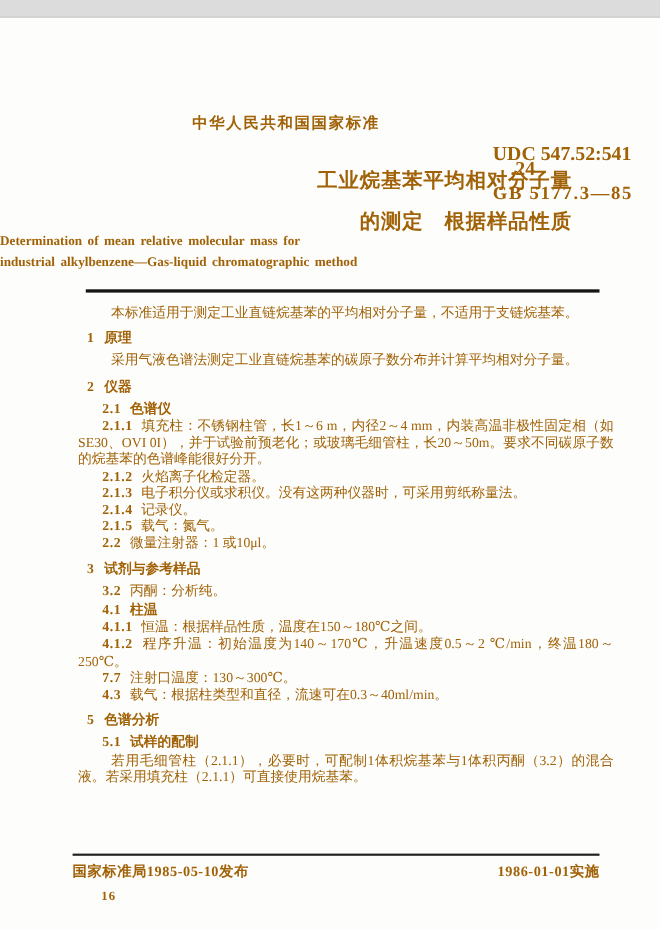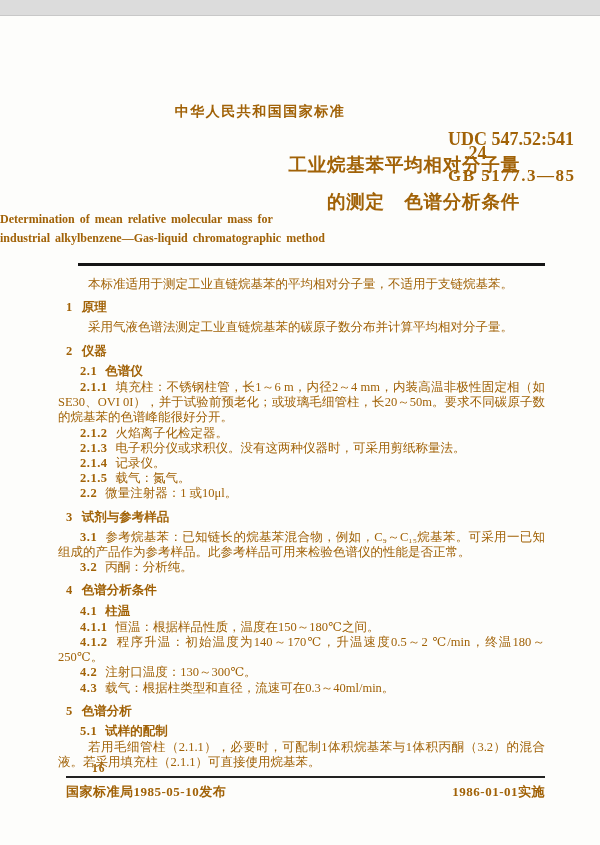--- a/index.html
+++ b/index.html
@@ -35,52 +35,52 @@
     font-size: 12px; font-weight: 700;
     line-height: 19px; word-spacing: 2px;
   }
   .udc-block { left: 448px; top: 116px; font-size: 18px; font-weight: 700; line-height: 14px; }
   .udc-line2 { padding-left: 16px; }
   .gb-number { left: 448px; top: 150px; font-size: 17px; font-weight: 700; letter-spacing: 1.5px; }
   .rule-top { left: 78px; top: 247px; width: 467px; height: 2.5px; background: #151515; }
 
   
   .body-text {
-    left: 58px; top: 261px; width: 487px;
+    left: 71px; top: 261px; width: 487px;
     font-size: 12.5px; line-height: 15.2px;
     text-align: justify;
   }
   .item { margin: 0; }
   .item .num { font-weight: 700; margin-right: 8px; letter-spacing: 0.5px; }
   .item .num:empty { display: none; }
   .para { text-indent: 30px; }
   .h { font-weight: 700; text-indent: 8px; margin: 8px 0 5px; }
   .h .num { margin-right: 9px; }
   .subh { font-weight: 700; text-indent: 22px; margin: 2px 0 1px; }
   .sub { text-indent: 22px; }
 
   
   .rule-bottom { left: 66px; top: 760px; width: 479px; height: 1.6px; background: #222; }
   .footer-row {
     left: 66px; top: 767px; width: 479px;
     display: flex; justify-content: space-between;
     font-size: 13px; font-weight: 700; letter-spacing: 0.5px;
   }
-  .page-num { left: 92px; top: 746px; font-size: 11.5px; font-weight: 700; letter-spacing: 1px; }
+  .page-num { left: 92px; top: 793px; font-size: 11.5px; font-weight: 700; letter-spacing: 1px; }
 </style>
 </head>
 <body>
 
 <div class="page">
 
   <div class="abs hdr-label">中华人民共和国国家标准</div>
 
   <div class="abs hdr-title">
     <div>工业烷基苯平均相对分子量</div>
-    <div>的测定　色谱分析条件</div>
+    <div>的测定　根据样品性质</div>
   </div>
 
   <div class="abs hdr-en">
     <div>Determination of mean relative molecular mass for</div>
     <div>industrial alkylbenzene—Gas-liquid chromatographic method</div>
   </div>
 
   <div class="abs udc-block">
     <div>UDC 547.52:541</div>
     <div class="udc-line2">.24</div>
@@ -96,27 +96,25 @@
     <div class="item para"><span>采用气液色谱法测定工业直链烷基苯的碳原子数分布并计算平均相对分子量。</span></div>
     <div class="item h"><span class="num">2</span><span>仪器</span></div>
     <div class="item subh"><span class="num">2.1</span><span>色谱仪</span></div>
     <div class="item sub"><span class="num">2.1.1</span><span>填充柱：不锈钢柱管，长1～6 m，内径2～4 mm，内装高温非极性固定相（如SE30、OVI 0I），并于试验前预老化；或玻璃毛细管柱，长20～50m。要求不同碳原子数的烷基苯的色谱峰能很好分开。</span></div>
     <div class="item sub"><span class="num">2.1.2</span><span>火焰离子化检定器。</span></div>
     <div class="item sub"><span class="num">2.1.3</span><span>电子积分仪或求积仪。没有这两种仪器时，可采用剪纸称量法。</span></div>
     <div class="item sub"><span class="num">2.1.4</span><span>记录仪。</span></div>
     <div class="item sub"><span class="num">2.1.5</span><span>载气：氮气。</span></div>
     <div class="item sub"><span class="num">2.2</span><span>微量注射器：1 或10μl。</span></div>
     <div class="item h"><span class="num">3</span><span>试剂与参考样品</span></div>
-    <div class="item sub"><span class="num">3.1</span><span>参考烷基苯：已知链长的烷基苯混合物，例如，C₉～C₁₅烷基苯。可采用一已知组成的产品作为参考样品。此参考样品可用来检验色谱仪的性能是否正常。</span></div>
     <div class="item sub"><span class="num">3.2</span><span>丙酮：分析纯。</span></div>
-    <div class="item h"><span class="num">4</span><span>色谱分析条件</span></div>
     <div class="item subh"><span class="num">4.1</span><span>柱温</span></div>
     <div class="item sub"><span class="num">4.1.1</span><span>恒温：根据样品性质，温度在150～180℃之间。</span></div>
     <div class="item sub"><span class="num">4.1.2</span><span>程序升温：初始温度为140～170℃，升温速度0.5～2 ℃/min，终温180～250℃。</span></div>
-    <div class="item sub"><span class="num">4.2</span><span>注射口温度：130～300℃。</span></div>
+    <div class="item sub"><span class="num">7.7</span><span>注射口温度：130～300℃。</span></div>
     <div class="item sub"><span class="num">4.3</span><span>载气：根据柱类型和直径，流速可在0.3～40ml/min。</span></div>
     <div class="item h"><span class="num">5</span><span>色谱分析</span></div>
     <div class="item subh"><span class="num">5.1</span><span>试样的配制</span></div>
     <div class="item para"><span>若用毛细管柱（2.1.1），必要时，可配制1体积烷基苯与1体积丙酮（3.2）的混合液。若采用填充柱（2.1.1）可直接使用烷基苯。</span></div>
   </div>
 
   <div class="abs rule-bottom"></div>
   <div class="abs footer-row">
     <span>国家标准局1985-05-10发布</span>
     <span>1986-01-01实施</span>

